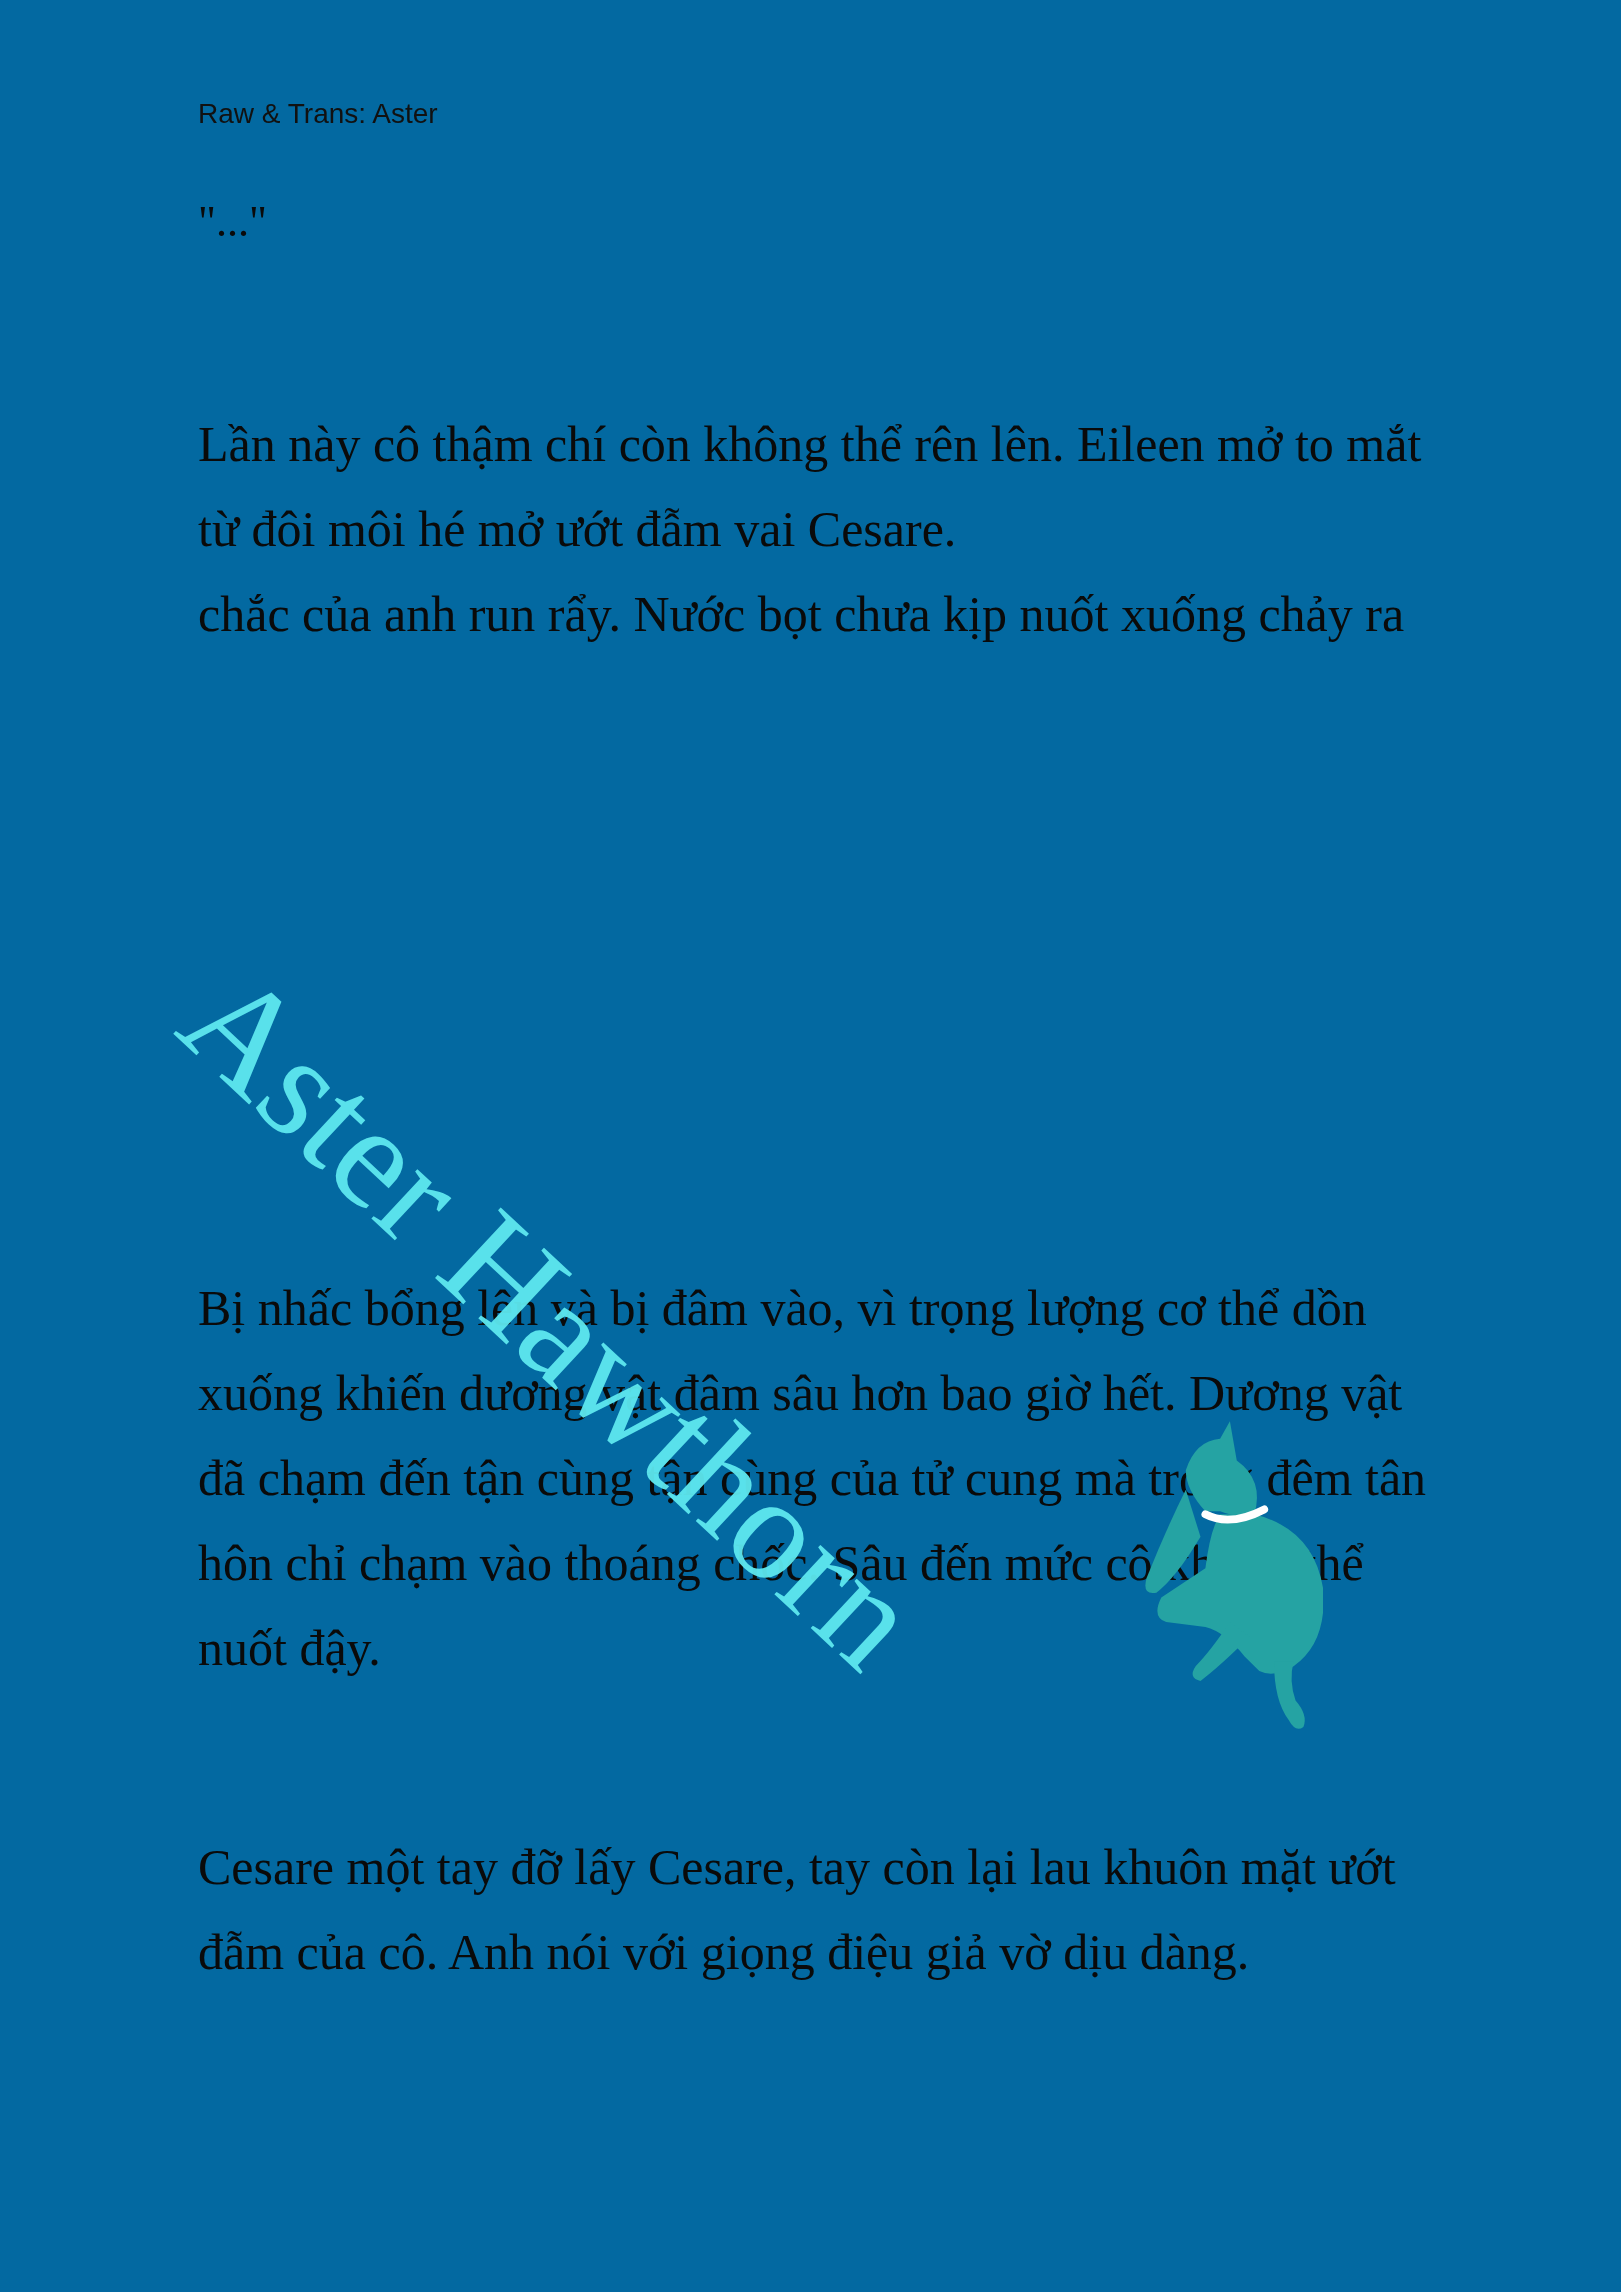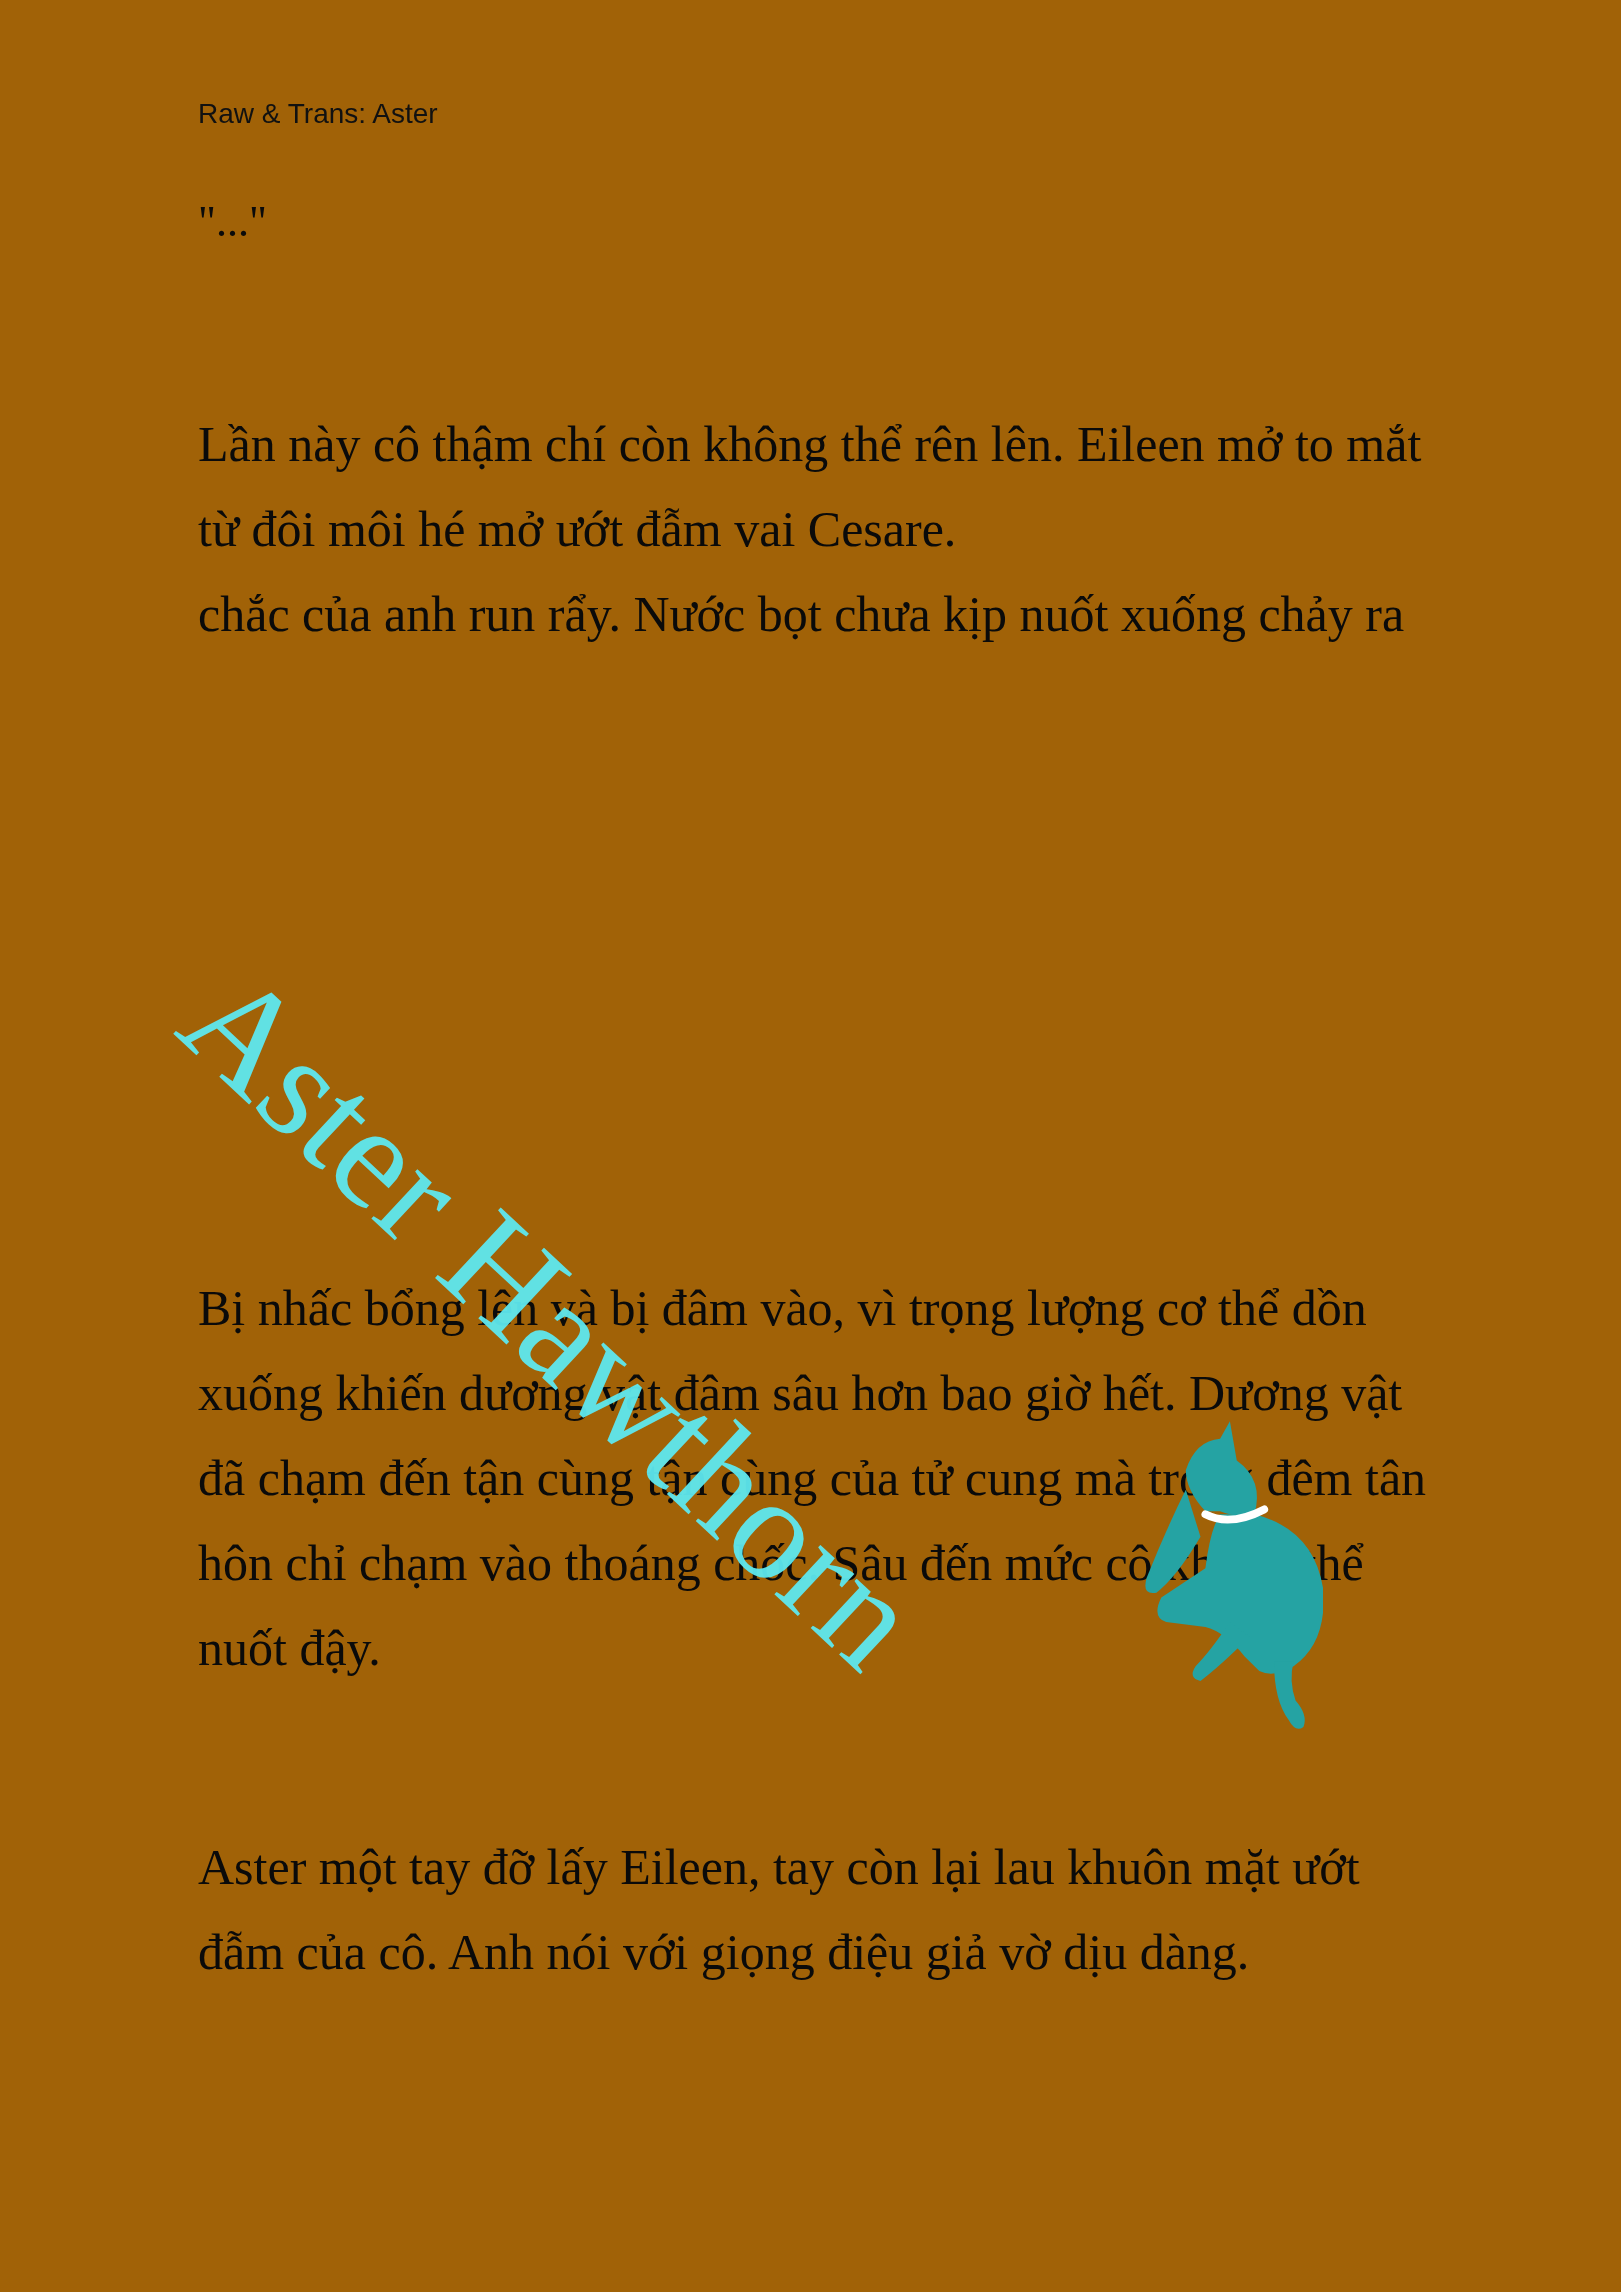--- a/index.html
+++ b/index.html
@@ -1,17 +1,17 @@
 <!DOCTYPE html>
 <html><head>
 <meta charset="utf-8">
 <style>
   html, body { margin:0; padding:0; background:#ffffff; }
   body { width:1621px; height:2293px; position:relative; overflow:hidden; }
-  .page { position:absolute; left:0; top:0; width:1621px; height:2293px; background:#a16207; }
+  .page { position:absolute; left:0; top:0; width:1621px; height:2293px; background:#0369a1; }
   .header { position:absolute; left:198px; top:98px; font-family:"Liberation Sans", sans-serif; font-size:28px; color:#111; }
   .para { position:absolute; left:198px; width:1274px; font-family:"Liberation Serif", serif; font-size:50px; line-height:85px; color:#0a0a0a; margin:0; }
   .quote { position:absolute; left:198px; top:196px; font-family:"Liberation Serif", serif; font-size:44px; color:#0a0a0a; }
   .watermark { position:absolute; left:206px; top:912px; font-family:"Liberation Serif", serif; font-size:147px; color:#5ee8ef; transform-origin:left center; transform:rotate(43deg); white-space:nowrap; opacity:0.95; pointer-events:none; }
   .cat { position:absolute; left:1127px; top:1421px; width:196px; height:314px; pointer-events:none; }
   .line { display:block; white-space:nowrap; }
 </style>
 </head>
 <body>
 
@@ -28,21 +28,21 @@
 
   <div class="para" style="top:1266px;">
     <span class="line">Bị nhấc bổng lên và bị đâm vào, vì trọng lượng cơ thể dồn</span>
     <span class="line">xuống khiến dương vật đâm sâu hơn bao giờ hết. Dương vật</span>
     <span class="line">đã chạm đến tận cùng tận cùng của tử cung mà trong đêm tân</span>
     <span class="line">hôn chỉ chạm vào thoáng chốc. Sâu đến mức cô không thể</span>
     <span class="line">nuốt đậy.</span>
   </div>
 
   <div class="para" style="top:1825px;">
-    <span class="line">Aster một tay đỡ lấy Eileen, tay còn lại lau khuôn mặt ướt</span>
+    <span class="line">Cesare một tay đỡ lấy Cesare, tay còn lại lau khuôn mặt ướt</span>
     <span class="line">đẫm của cô. Anh nói với giọng điệu giả vờ dịu dàng.</span>
   </div>
 
   <div class="watermark">Aster Hawthorn</div>
 
   <svg class="cat" viewBox="0 0 200 320">
     <g fill="#25a3a3">
       <path d="M105 0 L112 40 Q140 60 130 95 Q115 100 95 92 L80 92 Q60 70 60 50 Q70 20 95 18 Z"></path>
       <path d="M60 70 Q40 110 20 160 Q15 178 30 175 Q50 160 75 118 Z"></path>
       <path d="M130 95 Q190 110 200 170 Q205 225 170 250 Q150 262 135 255 L120 240 Q100 215 80 210 L40 205 Q25 200 35 180 L80 150 Q85 110 95 95 Z"></path>

